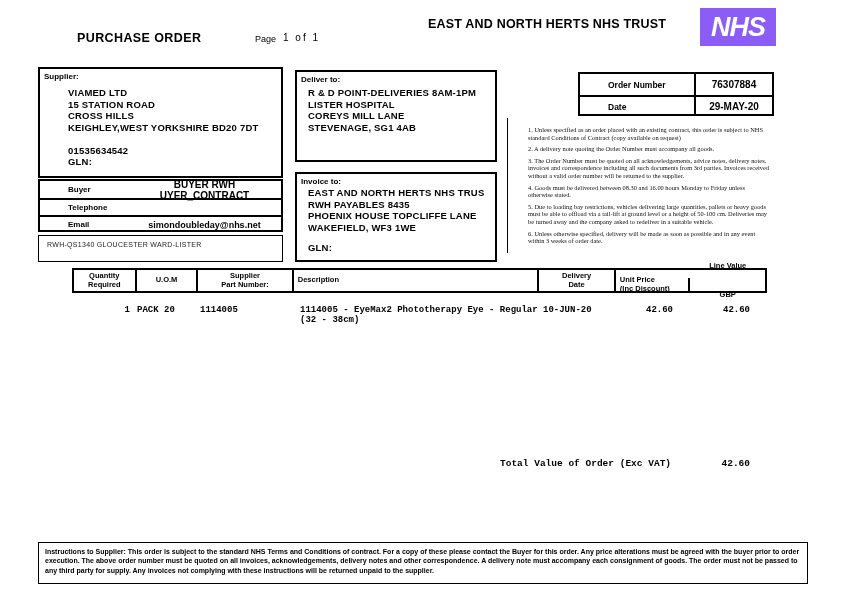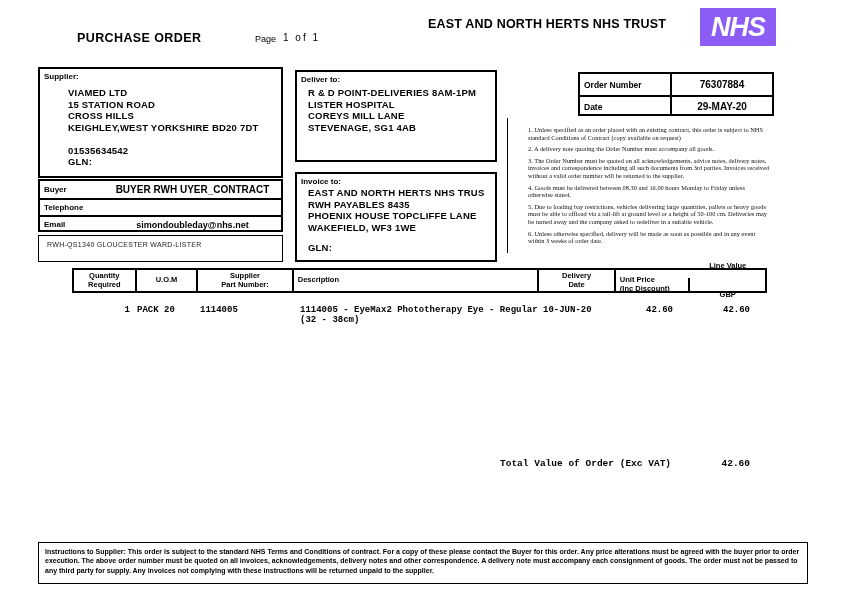--- a/index.html
+++ b/index.html
@@ -8,21 +8,21 @@
   .abs{position:absolute;}
   .box{position:absolute;border:2px solid #000;box-sizing:border-box;}
   .seclbl{font-weight:bold;font-size:8px;line-height:9px;}
   .addr{font-weight:bold;font-size:9.5px;line-height:11.5px;letter-spacing:.2px;}
   .addr div{min-height:11.5px;white-space:nowrap;}
   .doc-title{font-weight:bold;font-size:12.5px;letter-spacing:.4px;margin-left:41px;}
   .trust{font-weight:bold;font-size:12.5px;letter-spacing:.2px;white-space:nowrap;}
   .nhs-logo{position:absolute;display:flex;align-items:center;justify-content:center;}
   .nhs-logo span{color:#fff;font-weight:bold;font-style:italic;font-size:27px;
         font-family:"Liberation Sans",sans-serif;letter-spacing:-1px;}
-  .kv-row{display:flex;align-items:center;box-sizing:border-box;height:17px;}
+  .kv-row{display:flex;align-items:center;box-sizing:border-box;height:17px;padding-left:24px;}
   .kv-row + .kv-row{border-top:2px solid #000;}
   .kv-row .k{font-weight:bold;font-size:8px;padding-left:4px;width:60px;flex:0 0 auto;}
   .kv-row .v{flex:1;text-align:center;font-weight:bold;}
   .terms{font-family:"Liberation Serif",serif;font-size:6.4px;line-height:7.6px;color:#111;}
   .terms p{margin:0 0 4px 0;}
   .thead{position:absolute;display:flex;border:2px solid #000;box-sizing:border-box;background:#fff;}
   .thead .cell{box-sizing:border-box;border-right:2px solid #000;display:flex;flex-direction:column;
         justify-content:center;align-items:center;font-weight:bold;font-size:7.5px;line-height:8.5px;}
   .thead .cell:last-child{border-right:none;}
   .thead .cell.left{align-items:flex-start;padding-left:4px;}

